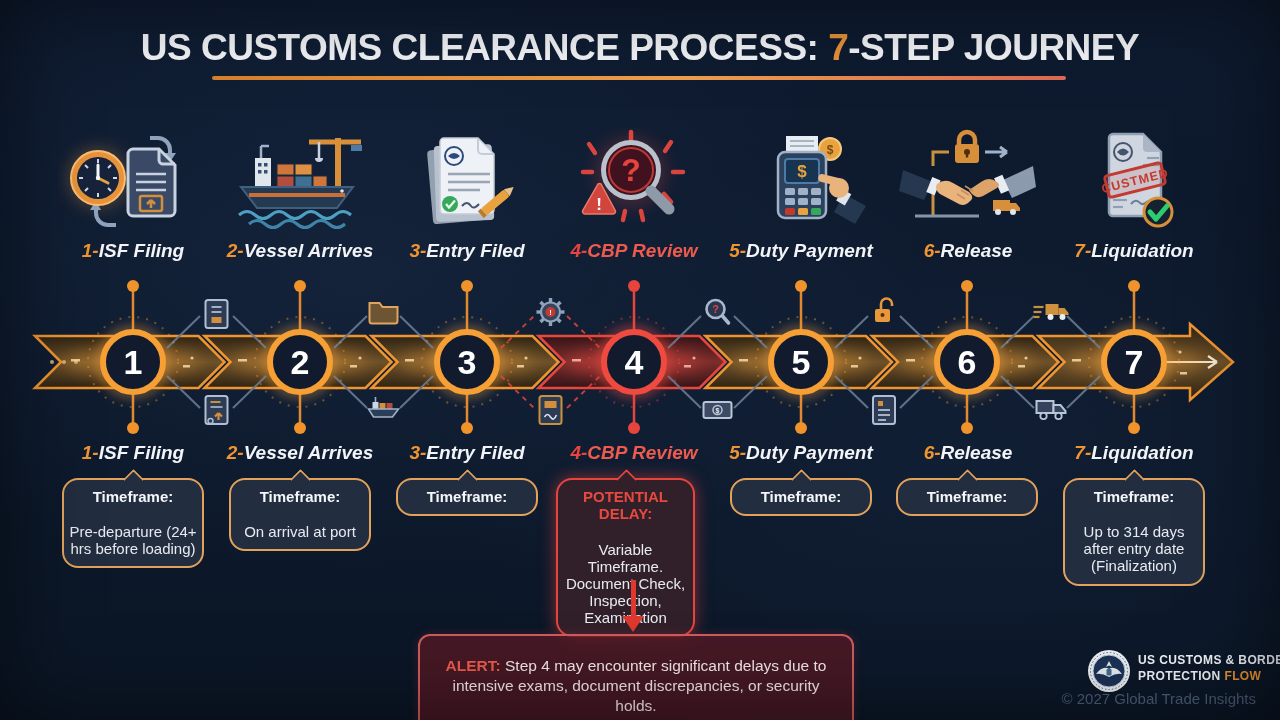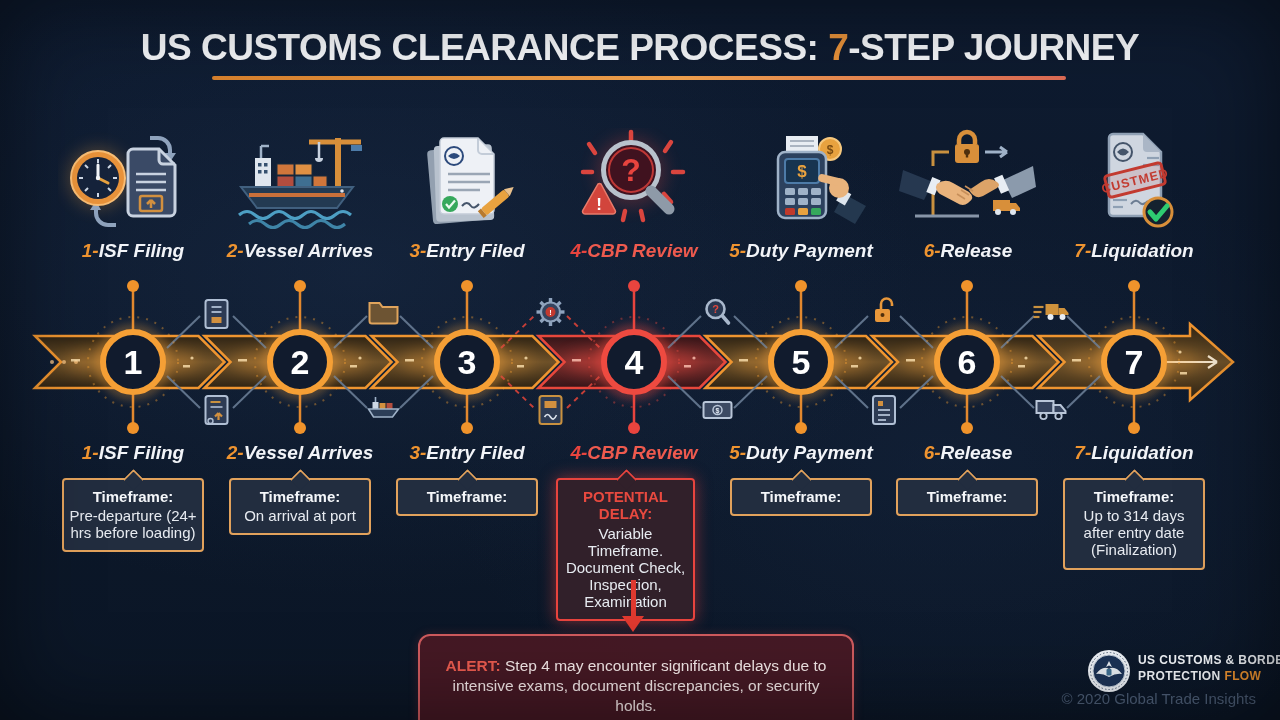--- a/index.html
+++ b/index.html
@@ -42,25 +42,25 @@
   .node .numtx{fill:#ffffff;font-size:34px;font-weight:700;text-anchor:middle;font-family:"Liberation Sans",sans-serif;}
   .node.red .vline{stroke:#e8443e;}
   .node.red .vdot{fill:#e8443e;}
   .node.red .deco{stroke:#ee4a40;}
   .node.red .halo{stroke:#ee4a40;opacity:.38;}
   .node.red .ring{stroke:#ee4a40;}
   .mini-tx{fill:#fff;font-weight:700;text-anchor:middle;font-family:"Liberation Sans",sans-serif;}
 
   
   .tf-box{position:absolute;top:478px;width:142px;box-sizing:border-box;padding:8px 5px 9px 5px;
-    background:#222d3f;border:2px solid #e2a25c;border-radius:4px;text-align:center;}
+    background:#222d3f;border:2px solid #e2a25c;border-radius:16px;text-align:center;}
   .tf-box::before{content:"";position:absolute;top:-8px;left:50%;margin-left:-7px;width:13px;height:13px;
     transform:rotate(45deg);background:#222d3f;border-left:2px solid #e2a25c;border-top:2px solid #e2a25c;border-radius:2px;}
   .tf-title{font-size:15px;font-weight:700;color:#f5f7fa;line-height:1.15;}
-  .tf-text{font-size:15px;color:#e7ebf1;line-height:1.14;margin-top:2px;}
+  .tf-text{font-size:15px;color:#e7ebf1;line-height:1.14;margin-top:18px;}
   .tf-box.red{width:139px;background:#31202a;border-color:#e8443e;box-shadow:0 0 16px rgba(232,68,62,.55);}
   .tf-box.red::before{background:#31202a;border-color:#e8443e;}
   .tf-box.red .tf-title{color:#e8493f;}
 
   
   .delay-line{position:absolute;left:631px;top:580px;width:5px;height:38px;background:#df392f;}
   .delay-arrow{position:absolute;left:622px;top:616px;width:0;height:0;
     border-left:11px solid transparent;border-right:11px solid transparent;border-top:16px solid #df392f;}
   .alert-box{position:absolute;left:418px;top:634px;width:436px;box-sizing:border-box;padding:20px 12px;
     background:rgba(86,26,36,.78);border:2px solid #cf5b5e;border-radius:12px;text-align:center;
@@ -576,15 +576,15 @@
     <circle cx="23" cy="23" r="18.5" fill="none" stroke="#55657a" stroke-width="1" stroke-dasharray="1.5 2"></circle>
     <circle cx="23" cy="23" r="16" fill="#1c3357" stroke="#c7d2de" stroke-width="1"></circle>
     <path d="M10,26 q7,-9 13,-5 q6,-4 13,5 q-6,-1 -13,3 q-7,-4 -13,-3 z" fill="#e9eef4"></path>
     <path d="M23,13 l3,6 l-3,-1.5 l-3,1.5 z" fill="#e9eef4"></path>
     <rect x="20.5" y="21" width="5" height="6.5" rx="1" fill="#3f6f92"></rect>
   </svg>
   <div class="brand">
     <div class="brand-line">US CUSTOMS &amp; BORDER</div>
     <div class="brand-line"><span>PROTECTION</span> <span class="accent">FLOW</span></div>
   </div>
-  <div class="copyright">© 2020 Global Trade Insights</div>
+  <div class="copyright">© 2027 Global Trade Insights</div>
 
 </div>
 
 </body></html>

